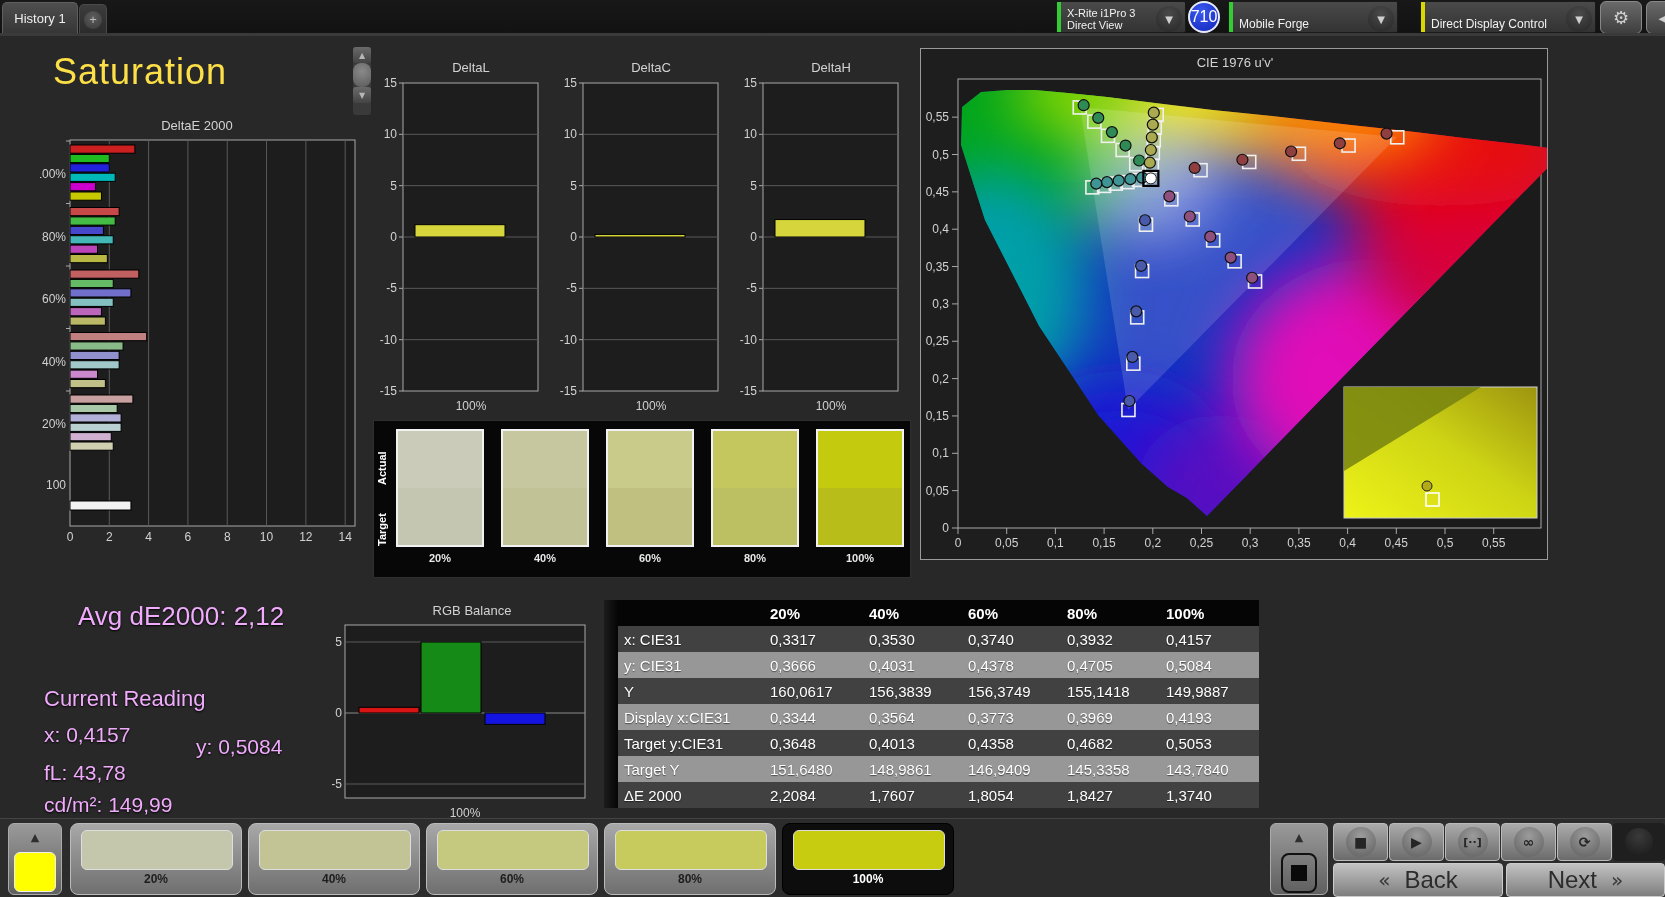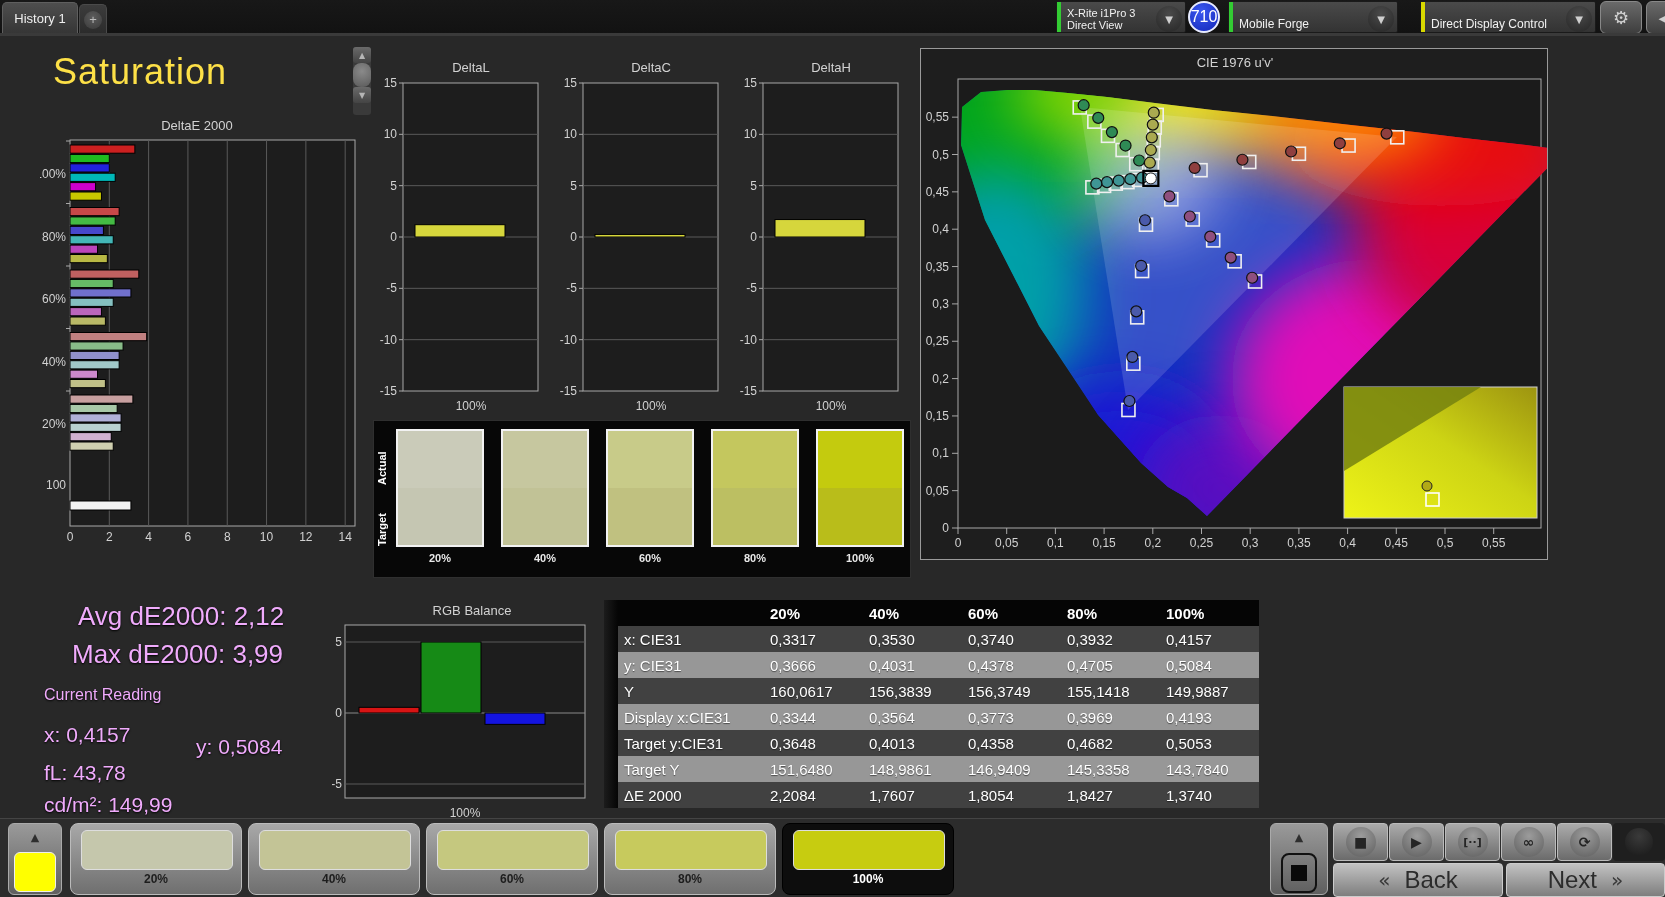--- a/index.html
+++ b/index.html
@@ -455,22 +455,21 @@
           <div class="cmp-swatch">
             <div class="half" style="background: rgb(196, 203, 14);"></div>
             <div class="half" style="background: rgb(185, 189, 26);"></div>
           </div>
           <div class="cmp-label">100%</div>
         </div>
       </div>
   </div>
 
   <div class="abs stat" style="left:78px;top:565px;font-size:26px;">Avg dE2000: 2,12</div>
-  <div class="abs stat" style="left:72px;top:603px;font-size:26px;">Max dE2000: 3,99</div>
-  <div class="abs stat" style="left:44px;top:650px;font-size:16px;">Current Reading</div>
+  <div class="abs stat" style="left:44px;top:650px;font-size:22px;">Current Reading</div>
   <div class="abs stat" style="left:44px;top:687px;font-size:21px;">x: 0,4157</div>
   <div class="abs stat" style="left:196px;top:687px;font-size:21px;margin-top:12px;">y: 0,5084</div>
   <div class="abs stat" style="left:44px;top:725px;font-size:21px;">fL: 43,78</div>
   <div class="abs stat" style="left:44px;top:757px;font-size:21px;">cd/m²: 149,99</div>
 
   <svg id="svg-rgb" class="abs" style="left:332px;top:557px;" width="268" height="230">
       <text x="140" y="22" text-anchor="middle" font-size="13" fill="#d2d2d2">RGB Balance</text>
       <rect x="13" y="32" width="240" height="173" fill="#1d1d1d" stroke="#a8a8a8"></rect>
       <line x1="13" y1="49" x2="253" y2="49" stroke="#5a5a5a"></line>
       <text x="10" y="53" text-anchor="end" font-size="12" fill="#d2d2d2">5</text>

